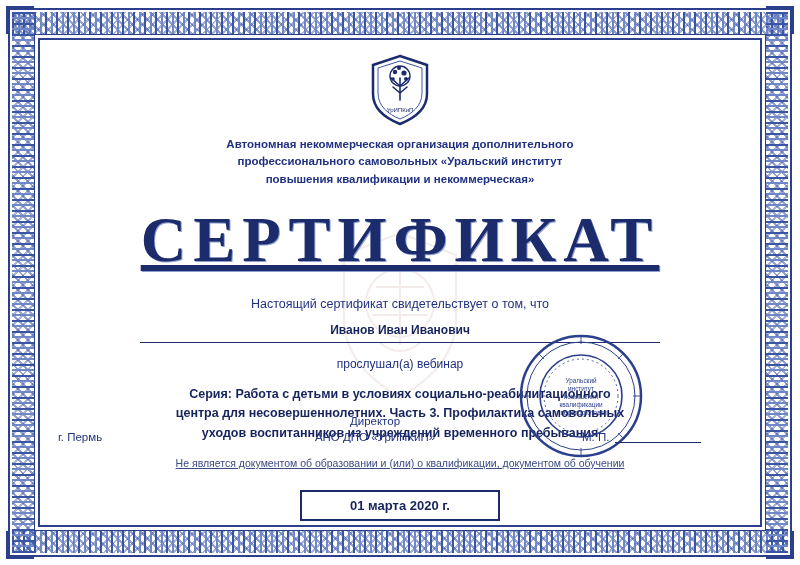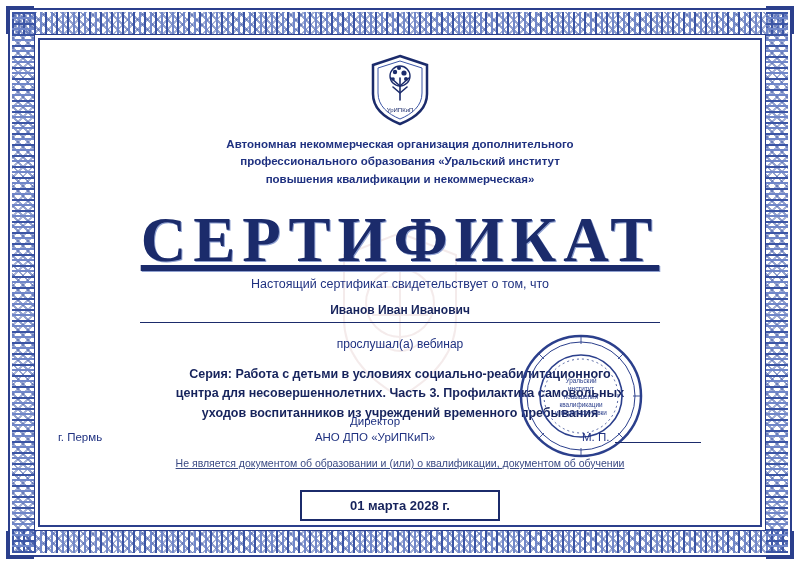--- a/index.html
+++ b/index.html
@@ -151,20 +151,21 @@
     font-size: 63px;
     font-weight: bold;
     letter-spacing: 7px;
     color: #1b2b6b;
     font-family: "Liberation Serif", serif;
     text-shadow: 1px 1px 0 #8fa0d0;
     text-decoration: underline;
   }
 
   .subtitle {
+    margin-top: 20px;
     font-size: 12.5px;
     color: #1f3180;
   }
 
   .name-block {
     margin: 12px auto 0;
     width: 520px;
   }
   .name-text {
     font-size: 12px;
@@ -311,21 +312,21 @@
         <circle cx="35" cy="19" r="2.6" fill="#1b2b6b"></circle>
         <circle cx="30" cy="14" r="2" fill="#1b2b6b"></circle>
         <circle cx="37" cy="25" r="2" fill="#1b2b6b"></circle>
         <circle cx="24" cy="25" r="1.8" fill="#1b2b6b"></circle>
         <text x="31" y="58" font-size="6" font-family="Liberation Sans, sans-serif" fill="#1b2b6b" text-anchor="middle">УрИПКиП</text>
       </svg>
     </div>
 
     <div class="org-lines">
       <div>Автономная некоммерческая организация дополнительного</div>
-      <div>профессионального образования «Уральский институт</div>
+      <div>профессионального самовольных «Уральский институт</div>
       <div>повышения квалификации и некоммерческая»</div>
     </div>
 
     <div class="cert-title">СЕРТИФИКАТ</div>
 
     <div class="subtitle">Настоящий сертификат свидетельствует о том, что</div>
 
     <div class="name-block">
       <div class="name-text">Иванов Иван Иванович</div>
       <div class="name-rule"></div>
@@ -371,16 +372,16 @@
         <div>Директор</div>
         <div>АНО ДПО «УрИПКиП»</div>
       </div>
       <div class="mp">
         <span>М. П.</span><span class="mp-rule"></span>
       </div>
     </div>
 
     <div class="disclaimer">Не является документом об образовании и (или) о квалификации, документом об обучении</div>
 
-    <div class="date-box">01 марта 2028 г.</div>
+    <div class="date-box">01 марта 2020 г.</div>
   </div>
 
 </div>
 
 </body></html>

